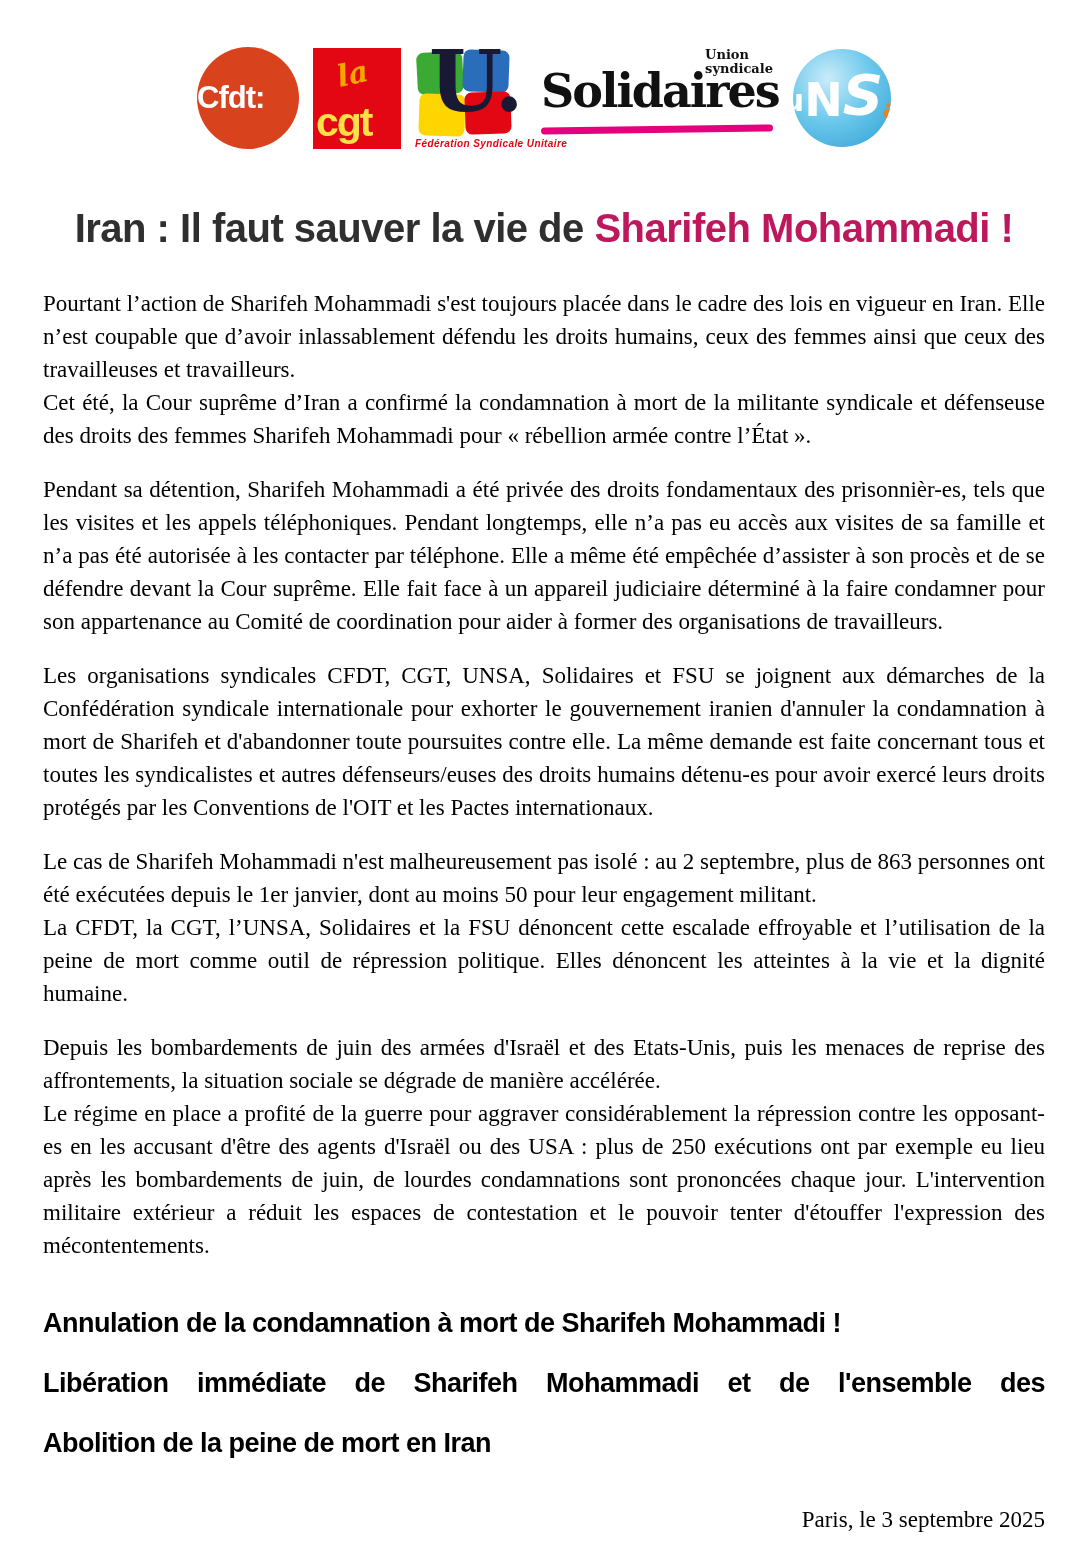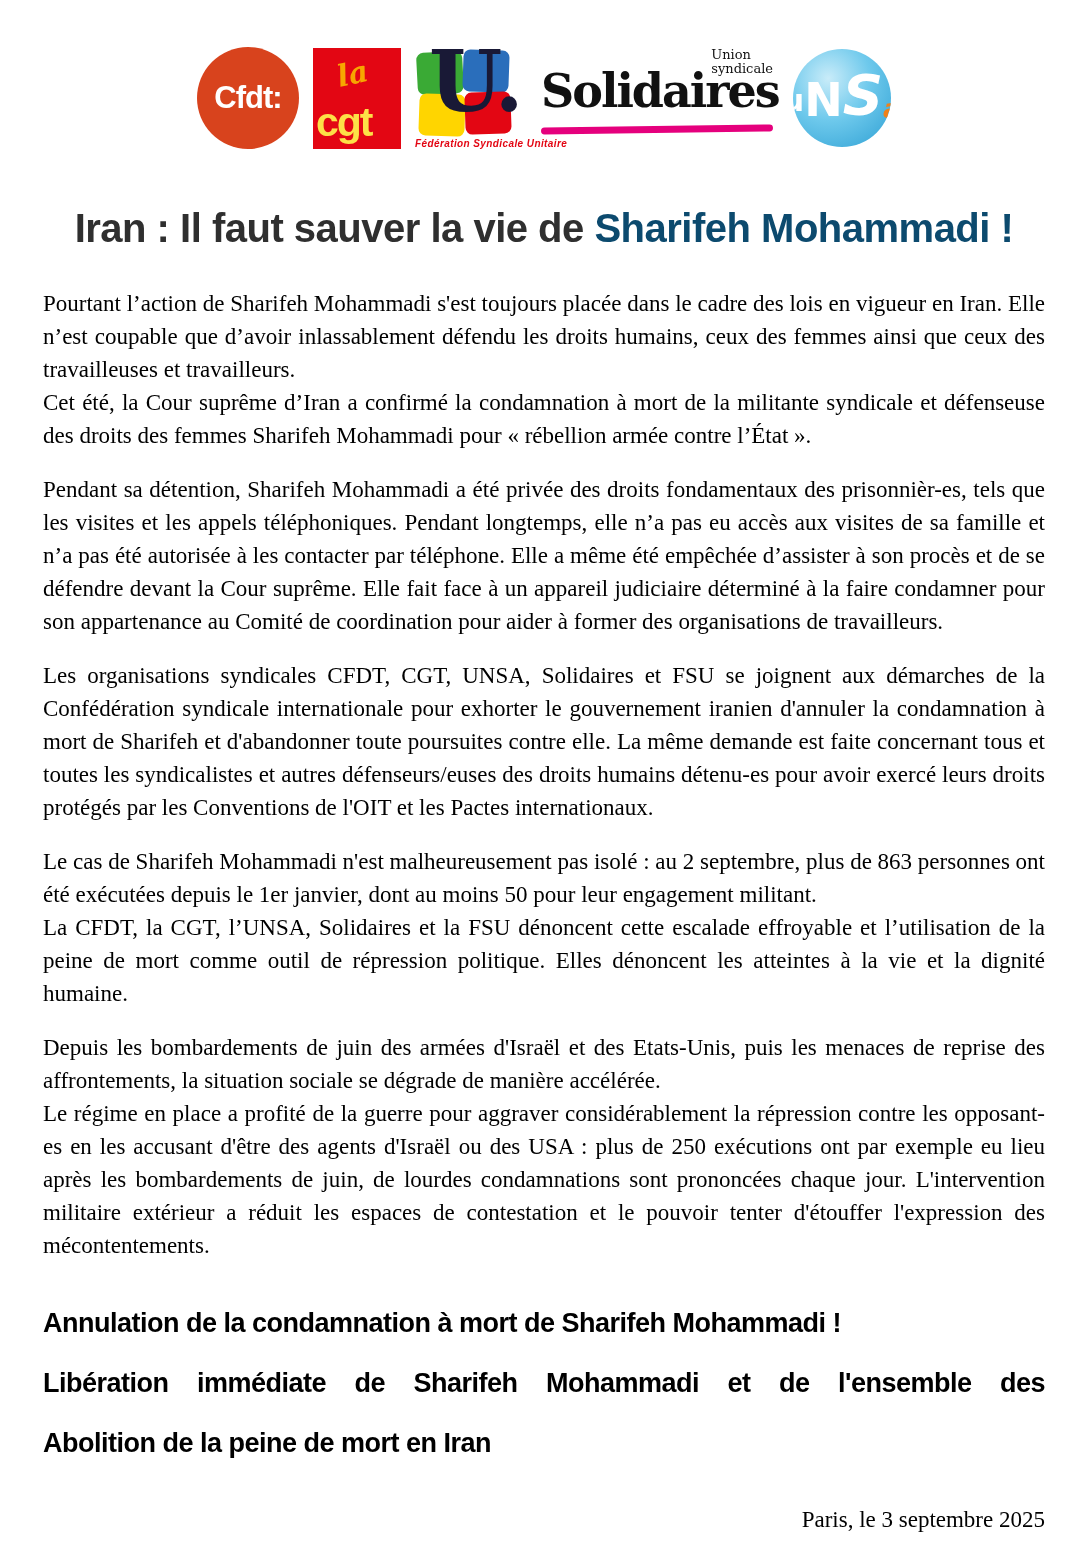--- a/index.html
+++ b/index.html
@@ -16,21 +16,21 @@
 
   
   .logo-strip{
     display:flex;justify-content:center;align-items:center;
     gap:14px;height:112px;margin-bottom:52px;
   }
   .logo{position:relative;flex:0 0 auto;}
 
   .logo-cfdt{
     width:102px;height:102px;border-radius:50%;
-    display:flex;align-items:center;justify-content:center;
+    display:flex;align-items:center;
     font-family:"Liberation Sans", sans-serif;font-weight:bold;
     font-size:31px;letter-spacing:-1px;
   }
 
   .logo-cgt{
     width:88px;height:101px;
     font-family:"Liberation Sans", sans-serif;
   }
   .cgt-la{
     position:absolute;top:8px;left:24px;
@@ -56,21 +56,21 @@
   .fsu-caption{
     position:absolute;left:0;top:94px;width:112px;
     font-family:"Liberation Sans", sans-serif;
     font-size:10px;font-weight:bold;font-style:italic;
     white-space:nowrap;letter-spacing:0.4px;
   }
 
   .logo-solidaires{width:238px;height:96px;font-family:"DejaVu Serif", serif;}
   .sol-tagline{
     position:absolute;right:6px;top:-2px;
-    font-size:13px;font-weight:normal;line-height:1.05;color:#111;
+    font-size:13px;font-weight:bold;line-height:1.05;color:#111;
   }
   .sol-label{
     position:absolute;left:0;top:14px;
     font-weight:bold;font-size:46px;letter-spacing:-2px;color:#111;
     white-space:nowrap;
   }
   .sol-underline{
     position:absolute;left:0;top:76px;width:232px;height:7px;
     border-radius:4px;transform:rotate(-0.8deg);
   }
@@ -88,21 +88,21 @@
   .unsa-a{font-size:27px;font-style:italic;transform:translateY(10px);}
 
   
   .title{
     margin:0 0 36px 0;
     text-align:center;
     font-family:"Liberation Sans", sans-serif;
     font-size:40px;font-weight:bold;letter-spacing:-0.5px;
     color:#2f2f2f;white-space:nowrap;
   }
-  .title .title-emphasis{color:#0c4a6e;}
+  .title .title-emphasis{color:#be185d;}
 
   
   .body-text .block{margin:0 0 21px 0;}
   .body-text p{
     margin:0;font-size:23px;line-height:33px;
     text-align:justify;
   }
 
   
   .demands{margin-top:44px;font-family:"Liberation Sans", sans-serif;}

